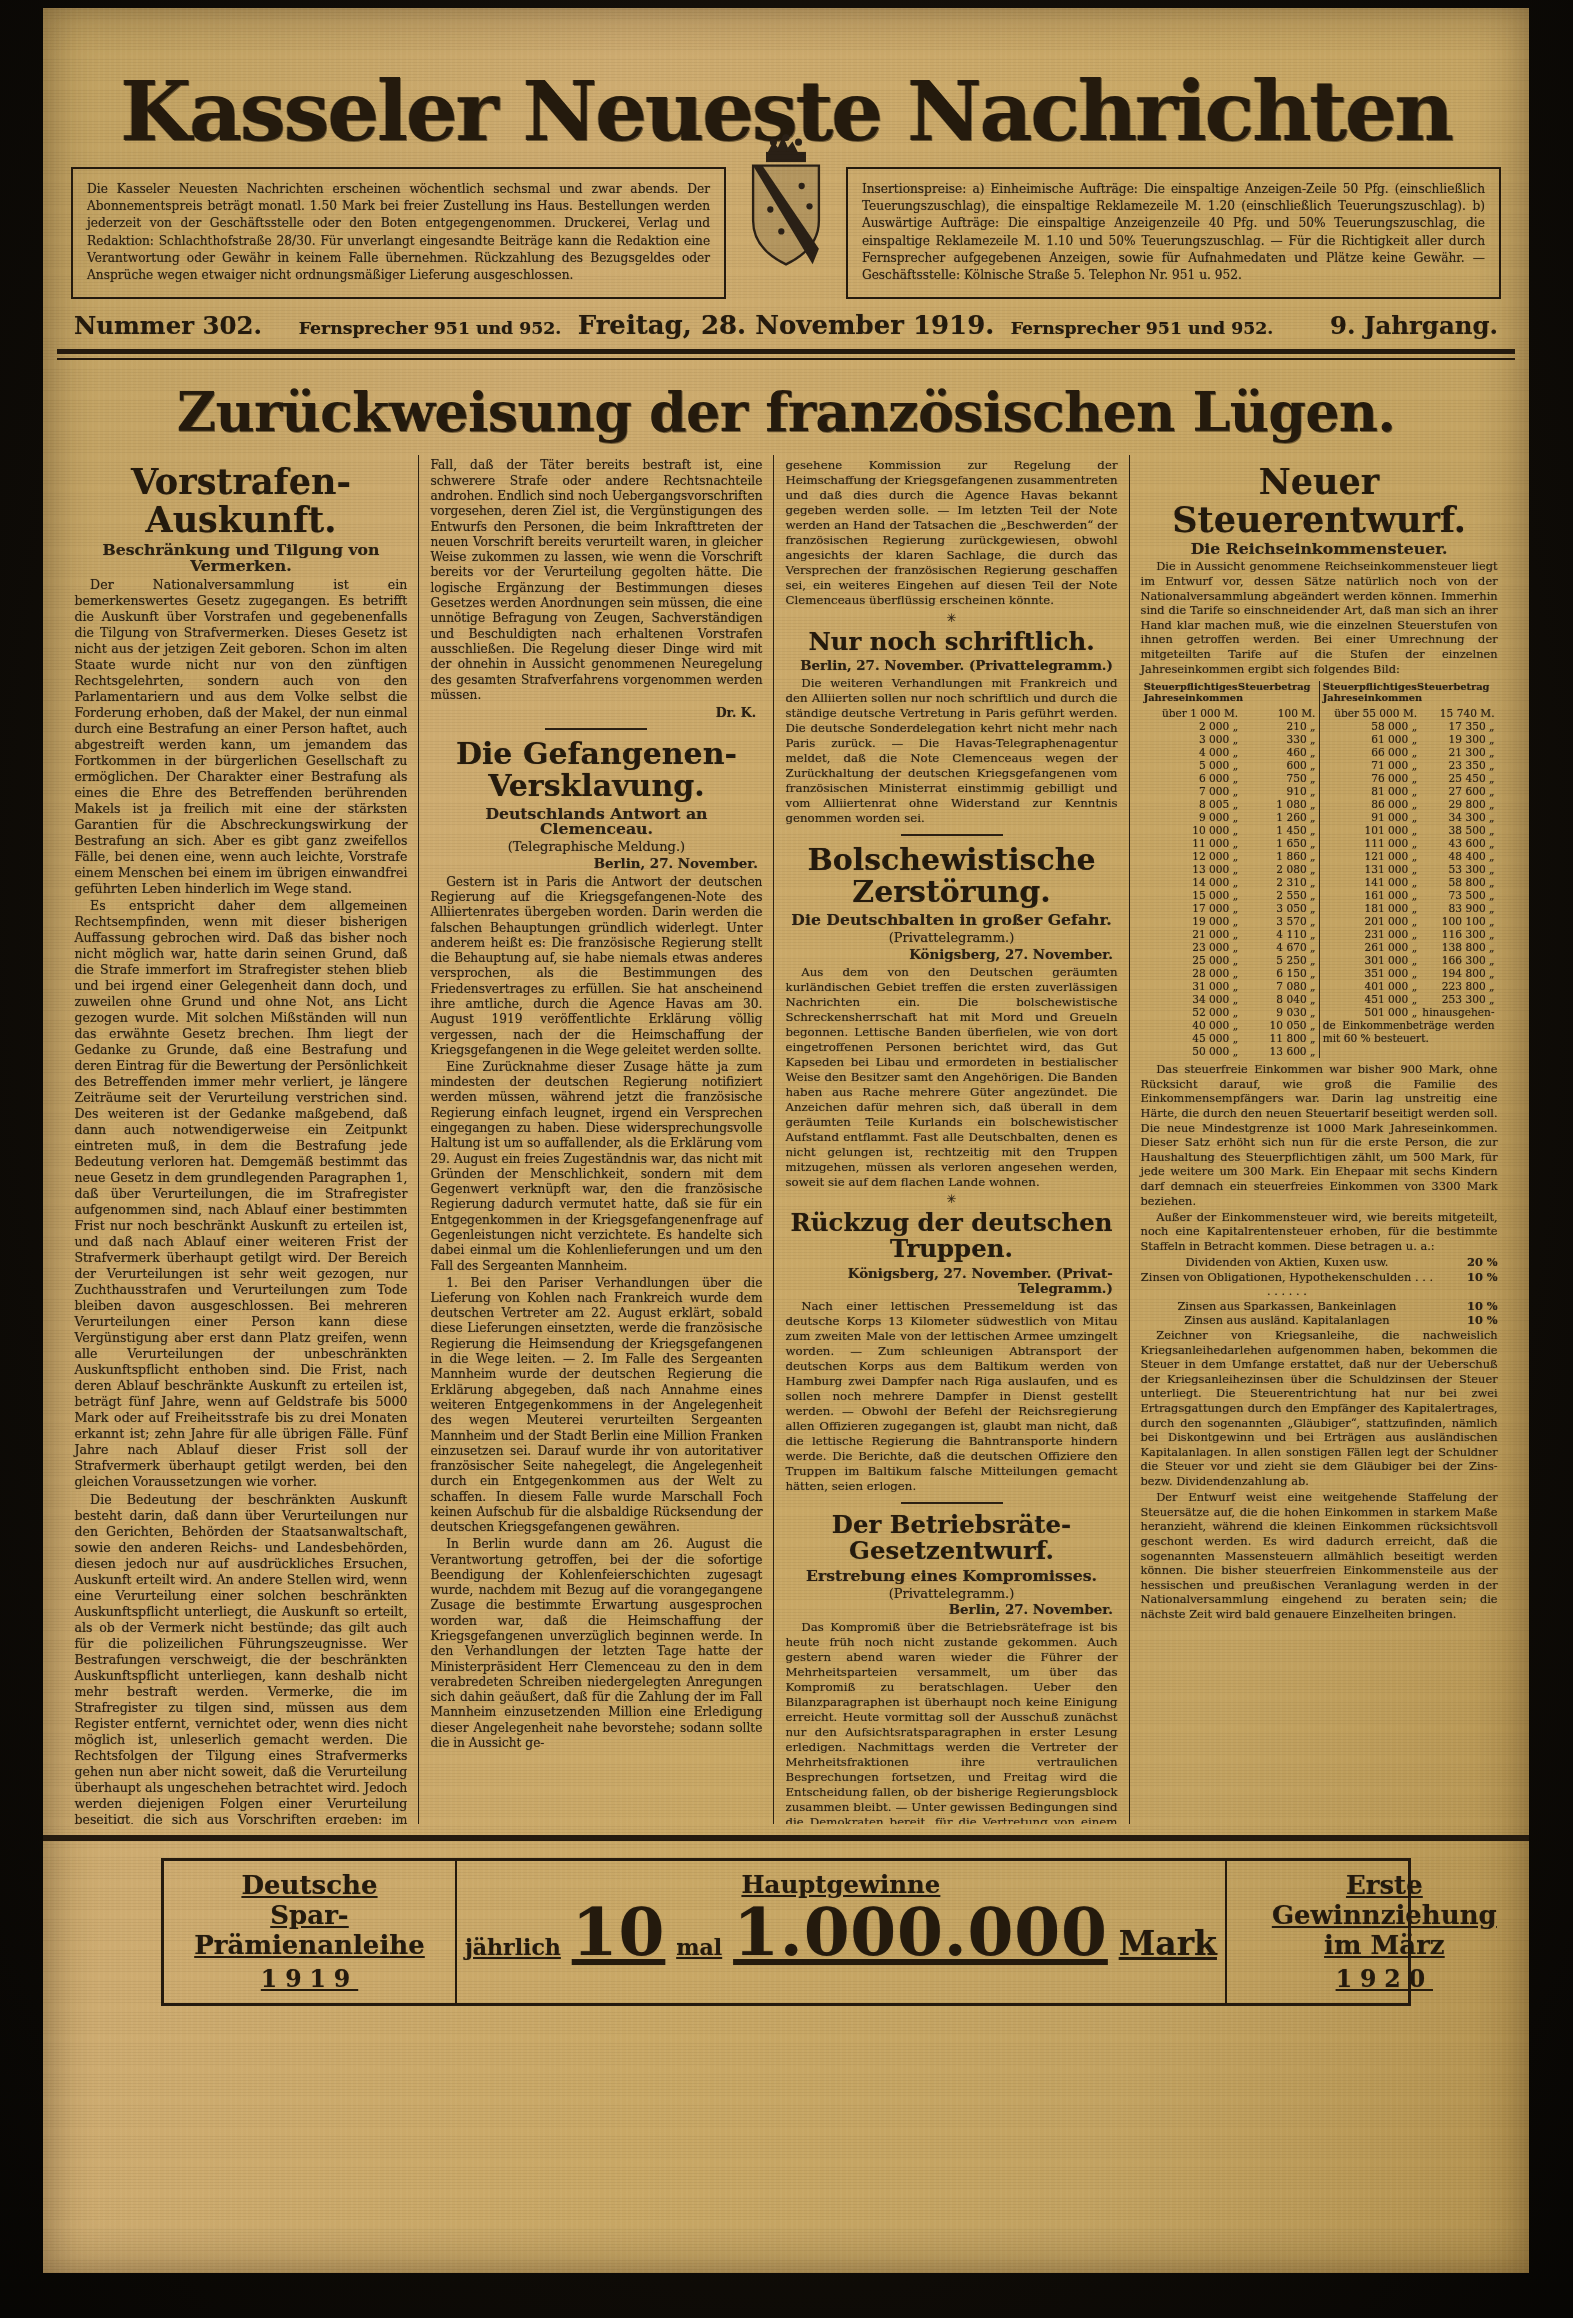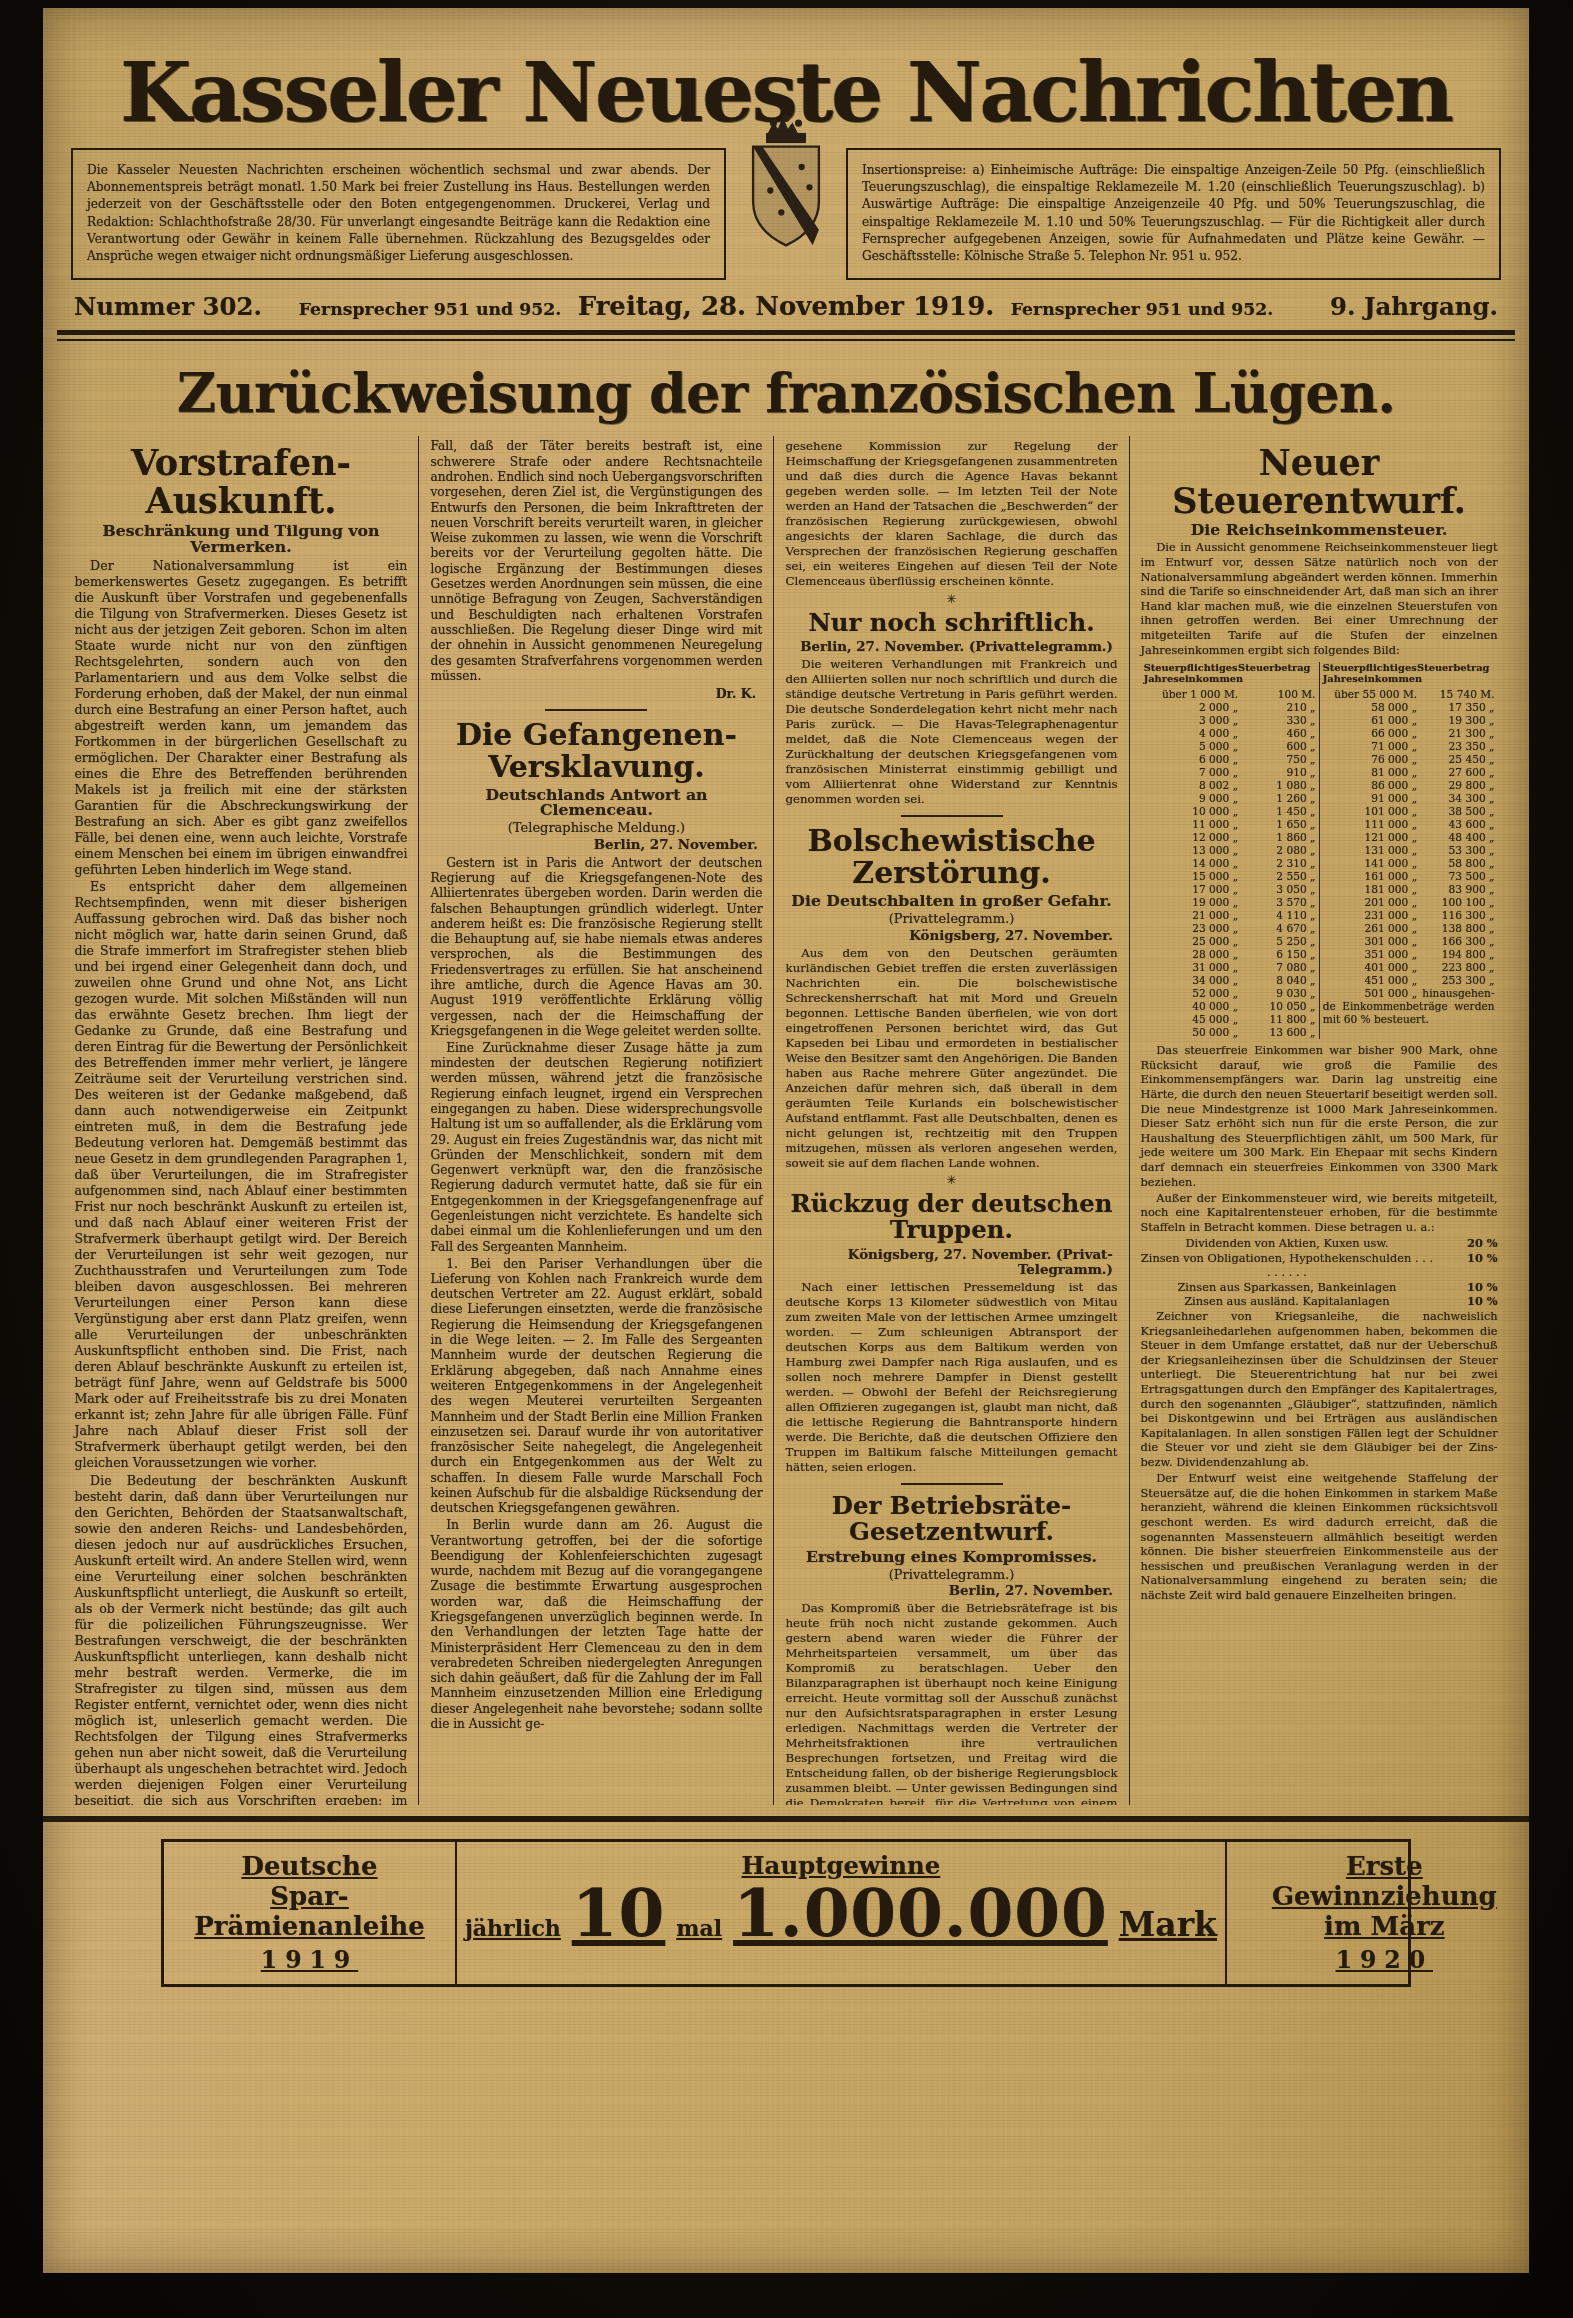--- a/index.html
+++ b/index.html
@@ -15,21 +15,21 @@
     position:absolute;left:43px;top:7.9px;width:1486px;height:2265px;
     background:
       repeating-linear-gradient(0deg, rgba(80,60,30,.08) 0 0.8px, rgba(0,0,0,0) 0.8px 3.1px),
       repeating-linear-gradient(90deg, rgba(255,240,200,.04) 0 1.6px, rgba(0,0,0,0) 1.6px 5.5px),
       linear-gradient(105deg,#bfa05f,#cdab70 28%,#c8a765 55%,#c2a261 78%,#b2914e);
     color:#2b2013;
     box-shadow:inset 0 0 47px rgba(40,25,8,.45);
   }
   .ink{text-shadow:0 0 0.8px rgba(43,32,19,.55);}
   
-  .masthead{padding-top:41px;text-align:center;}
+  .masthead{padding-top:60px;text-align:center;}
   .masthead h1{
     margin:0;font-size:82px;line-height:1.05;font-weight:bold;
     letter-spacing:-2.4px;color:#241a0d;
     text-shadow:0.8px 0.8px 0 rgba(30,20,8,.55), -0.8px 0 0 rgba(30,20,8,.3);
   }
   .editions{
     margin-top:17.3px;display:flex;justify-content:center;align-items:baseline;
     font-size:24.4px;font-weight:bold;gap:212px;color:#241a0d;
   }
   
@@ -257,21 +257,21 @@
               </div>
               <div class="tax-row">
                 <span class="ti">6 000 „</span>
                 <span class="tb">750 „</span>
               </div>
               <div class="tax-row">
                 <span class="ti">7 000 „</span>
                 <span class="tb">910 „</span>
               </div>
               <div class="tax-row">
-                <span class="ti">8 002 „</span>
+                <span class="ti">8 005 „</span>
                 <span class="tb">1 080 „</span>
               </div>
               <div class="tax-row">
                 <span class="ti">9 000 „</span>
                 <span class="tb">1 260 „</span>
               </div>
               <div class="tax-row">
                 <span class="ti">10 000 „</span>
                 <span class="tb">1 450 „</span>
               </div>

